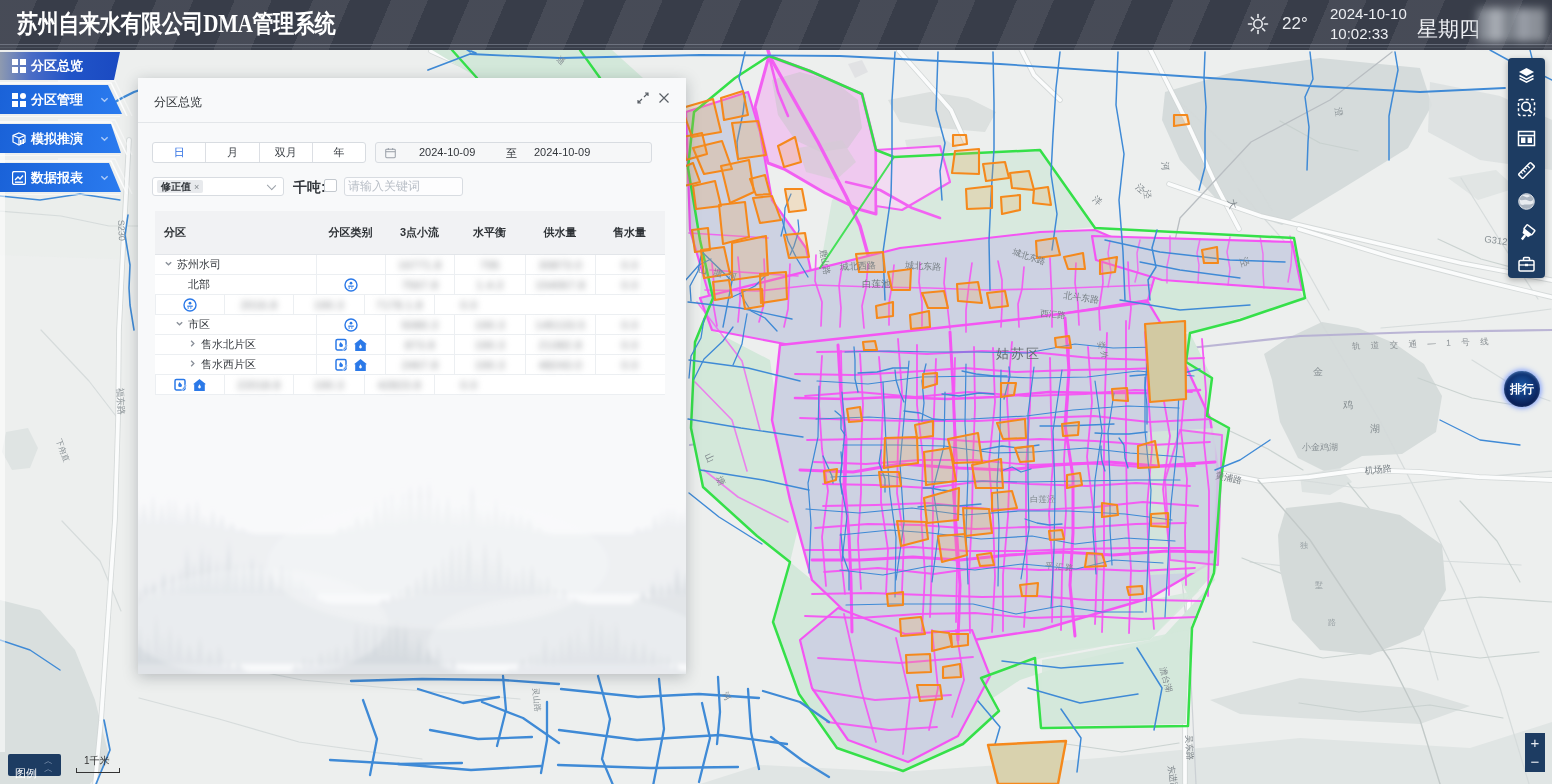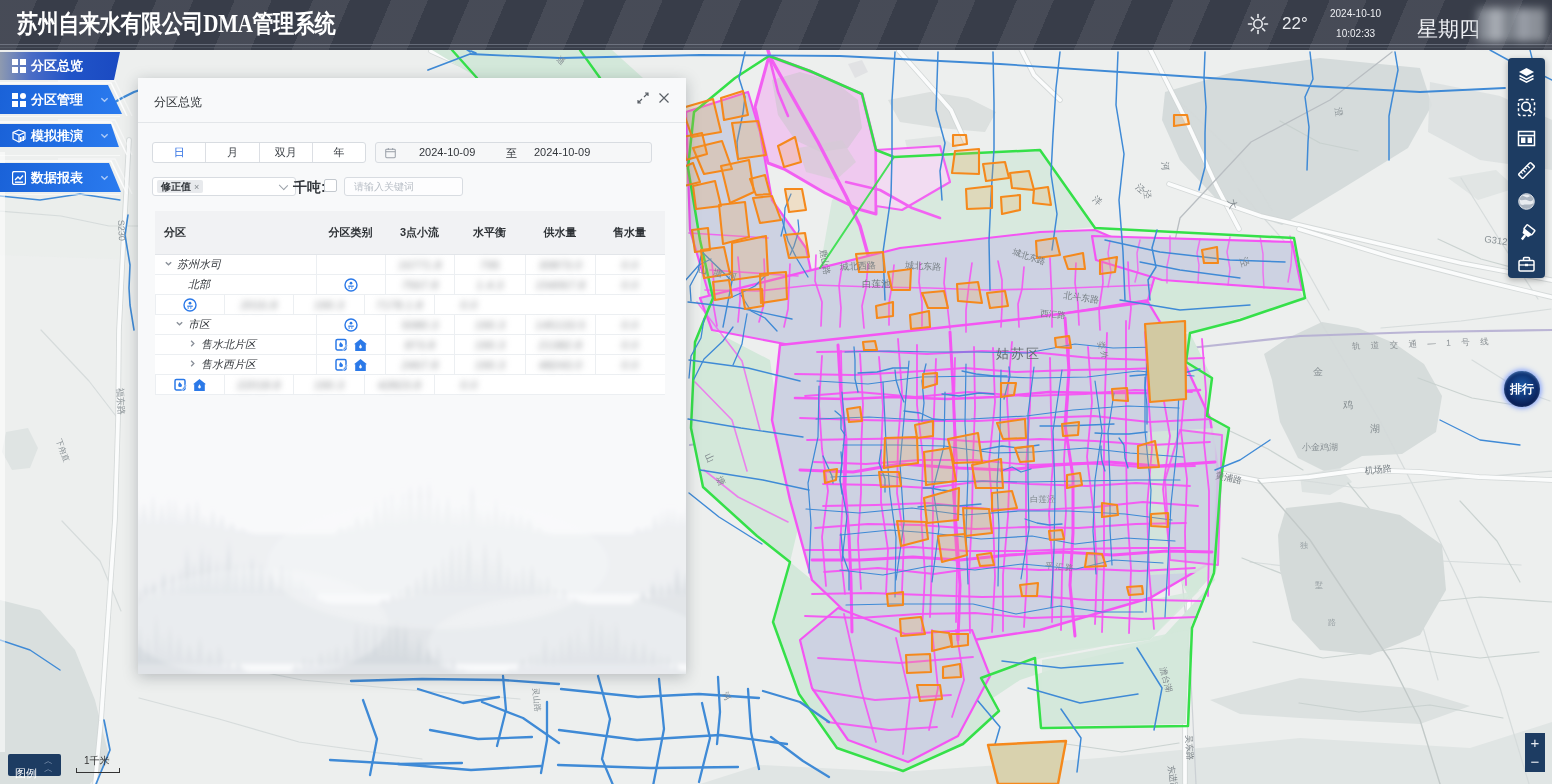--- a/index.html
+++ b/index.html
@@ -14,38 +14,38 @@
 #hdr { position:absolute; left:0; top:0; width:1552px; height:50px; background:#383d49; overflow:hidden; }
 #hdr .stripes { position:absolute; inset:0;
   background:repeating-linear-gradient(113deg, rgba(255,255,255,0.075) 0 34px, rgba(255,255,255,0) 34px 72px); }
 #hdr .bline1 { position:absolute; left:0; bottom:5px; width:1552px; height:1px; background:rgba(140,148,160,0.55); }
 #hdr .bline2 { position:absolute; left:0; bottom:2px; width:1552px; height:1px; background:rgba(100,108,120,0.45); }
 #hdr h1 { position:absolute; left:17px; top:10px; font-size:21px; font-weight:bold; color:#fff; letter-spacing:-0.3px; transform:scaleY(1.18); transform-origin:left center; }
 #hdr h1 .dma { font-family:"Liberation Serif", serif; }
 #wx { position:absolute; left:1246px; top:7px; width:64px; height:36px; color:#e8eaee; font-size:17px; }
 #wx svg { position:absolute; left:0; top:5px; }
 #wx .t { position:absolute; left:36px; top:7px; }
-#dt { position:absolute; left:1330px; top:4px; text-align:center; color:#eceef2; font-size:10px; line-height:20px; }
+#dt { position:absolute; left:1330px; top:4px; color:#eceef2; font-size:15px; line-height:20px; }
 #wk { position:absolute; left:1417px; top:15px; color:#eceef2; font-size:21px; }
 #blurid { position:absolute; left:1477px; top:8px; width:69px; height:34px; border-radius:3px;
   background:
    linear-gradient(90deg,#9aa0a8 0 12px, #c7ccd2 12px 26px, #8f959d 26px 40px, #b9bec6 40px 52px, #a6abb2 52px 64px);
   filter:blur(4px); opacity:.75; }
 
 
 .mi { position:absolute; left:0; color:#fff; font-size:13px; font-weight:bold; }
 .mi .shape { position:absolute; inset:0; }
 .mi .lbl { position:absolute; left:31px; top:50%; transform:translateY(-50%); white-space:nowrap; }
 .mi .ico { position:absolute; left:12px; top:50%; transform:translateY(-50%); width:14px; height:14px; }
 .mi .chev { position:absolute; top:50%; transform:translateY(-50%); width:9px; height:9px; }
 #mi1 { top:52px; width:120px; height:28px; }
 #mi1 .shape { background:linear-gradient(90deg,#8e9ab0 0%, #4a6cc6 26%, #2154c8 58%, #1a4ac2 100%);
   clip-path:polygon(0 0,120px 0,114px 28px,0 28px); }
 #mi2 { top:85px; width:128px; height:29px; }
-#mi3 { top:124px; width:126px; height:23px; }
+#mi3 { top:124px; width:126px; height:29px; }
 #mi4 { top:163px; width:126px; height:29px; }
 .mi.para .echo { position:absolute; left:-2px; top:-6px; width:140px; height:42px; }
 #mi2 .shape { background:linear-gradient(100deg,#1a62d8,#2b7cf0); clip-path:polygon(0 0,108px 0,122px 29px,0 29px); }
 #mi3 .shape { background:linear-gradient(100deg,#1a62d8,#2b7cf0); clip-path:polygon(0 0,111px 0,121px 29px,0 29px); }
 #mi4 .shape { background:linear-gradient(100deg,#1a62d8,#2b7cf0); clip-path:polygon(0 0,109px 0,121px 29px,0 29px); }
 .mi .chev { left:100px; }
 
 
 #panel { position:absolute; left:138px; top:78px; width:548px; height:596px; background:#f8f9fa;
   box-shadow:0 3px 14px rgba(40,50,60,0.28); overflow:hidden; }
@@ -58,34 +58,34 @@
 .tabs { position:absolute; left:14px; top:64px; width:214px; height:21px; display:flex;
   border:1px solid #d8dce1; border-radius:3px; background:#fff; }
 .tabs .tb { flex:1; text-align:center; font-size:11px; line-height:19px; color:#3a3f45; border-left:1px solid #dcdfe4; }
 .tabs .tb:first-child { border-left:none; color:#2e6fe3; }
 .dateb { position:absolute; left:237px; top:64px; width:277px; height:21px; border:1px solid #d8dce1; border-radius:3px;
   background:#f6f7f8; font-size:11px; color:#33373c; }
 .dateb .cal { position:absolute; left:9px; top:4px; width:11px; height:12px; color:#9aa0a8; }
 .dateb .d1 { position:absolute; left:43px; top:3px; }
 .dateb .zhi { position:absolute; left:130px; top:3px; }
 .dateb .d2 { position:absolute; left:158px; top:3px; }
-.selb { position:absolute; left:14px; top:99px; width:144px; height:19px; border:1px solid #d8dce1; border-radius:3px; background:#fff; }
+.selb { position:absolute; left:14px; top:99px; width:132px; height:19px; border:1px solid #d8dce1; border-radius:3px; background:#fff; }
 .selb .tag { position:absolute; left:4px; top:2px; height:13px; background:#e8eaed; border-radius:2px; font-size:10px;
   color:#33373c; line-height:13px; padding:0 4px; font-weight:bold; }
 .selb .tag .x { font-weight:normal; color:#84898f; margin-left:3px; font-size:9px; }
 .selb .arr { position:absolute; right:8px; top:6px; width:7px; height:7px; border-right:1.2px solid #9aa0a8; border-bottom:1.2px solid #9aa0a8; transform:rotate(45deg) scale(1,0.9); transform-origin:center; margin-top:-2px; }
 .ktlab { position:absolute; left:155px; top:101px; font-size:14px; color:#33373c; font-weight:bold; }
 .ckb { position:absolute; left:186px; top:101px; width:13px; height:13px; border:1px solid #c4c9cf; border-radius:2px; background:#fff; }
 .inpb { position:absolute; left:206px; top:99px; width:119px; height:19px; border:1px solid #d8dce1; border-radius:3px; background:#fdfdfe;
-  font-size:10px; color:#b9bfc7; line-height:17px; padding-left:9px; }
+  font-size:12px; color:#b9bfc7; line-height:17px; padding-left:3px; }
 
 
 #tbl { position:absolute; left:17px; top:133px; width:510px; }
 #tbl .hrow { display:flex; height:44px; background:#f1f2f4; border-bottom:1px solid #e2e5e9; font-weight:bold; font-size:11px; color:#2f3337; }
-#tbl .row { display:flex; height:20px; border-bottom:1px solid #eceff2; font-size:11px; color:#33373c; background:rgba(255,255,255,0.92);font-style:italic; }
+#tbl .row { display:flex; height:20px; border-bottom:1px solid #eceff2; font-size:11px; color:#33373c; background:rgba(255,255,255,0.92); }
 #tbl .c { display:flex; align-items:center; }
 #tbl .c1 { width:161px; padding-left:9px; }
 #tbl .c2 { width:69px; justify-content:center; }
 #tbl .c3 { width:69px; justify-content:center; }
 #tbl .c4 { width:71px; justify-content:center; }
 #tbl .c5 { width:70px; justify-content:center; }
 #tbl .c6 { width:69px; justify-content:center; }
 #tbl .row .c { border-left:1px solid #eceff2; }
 #tbl .row .c1 { border-left:none; }
 #tbl .arrow { display:inline-block; width:13px; color:#8a9099; font-size:9px; }

